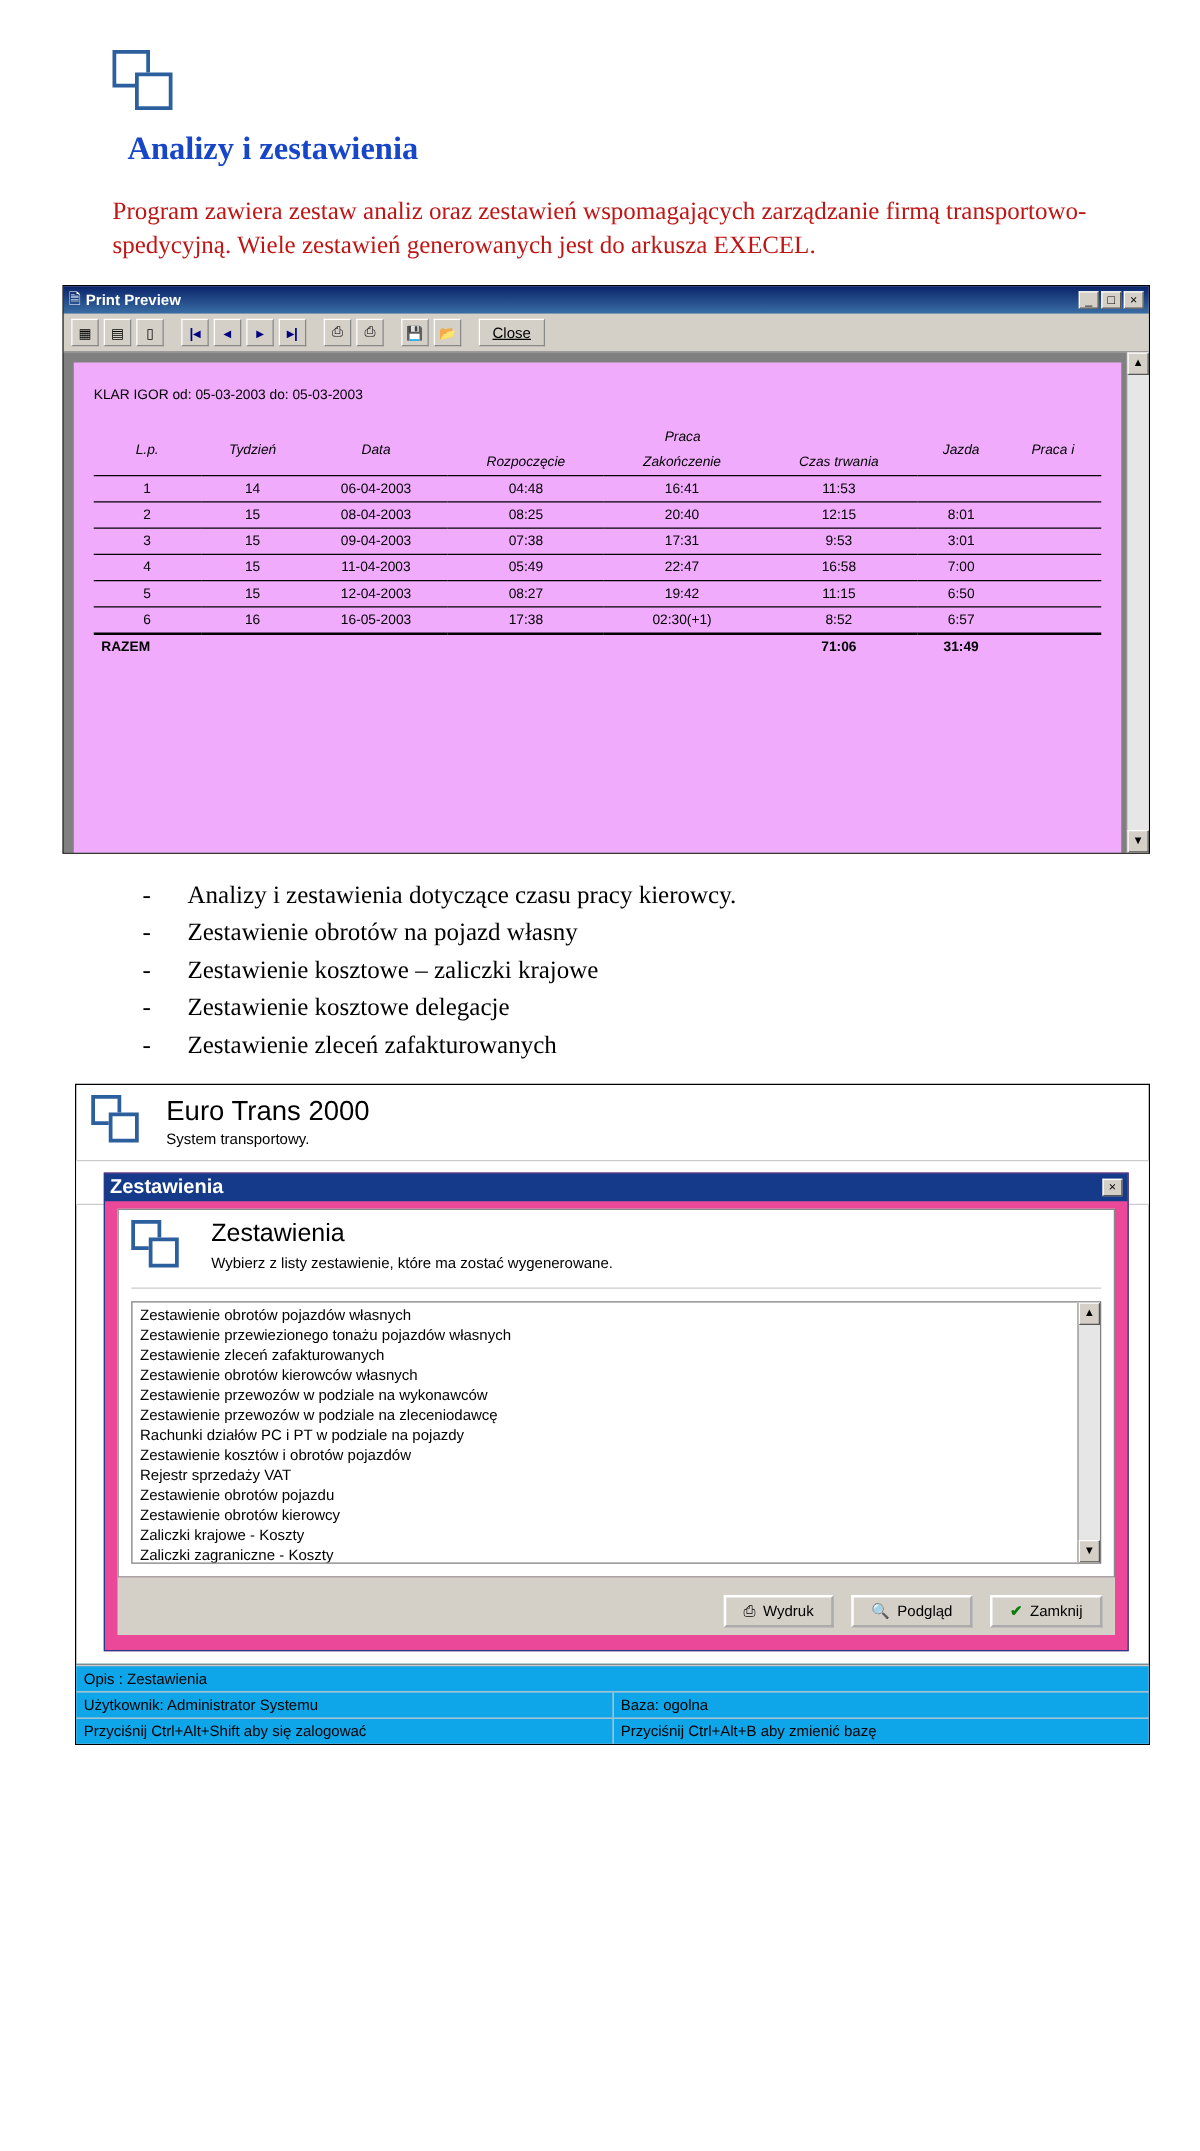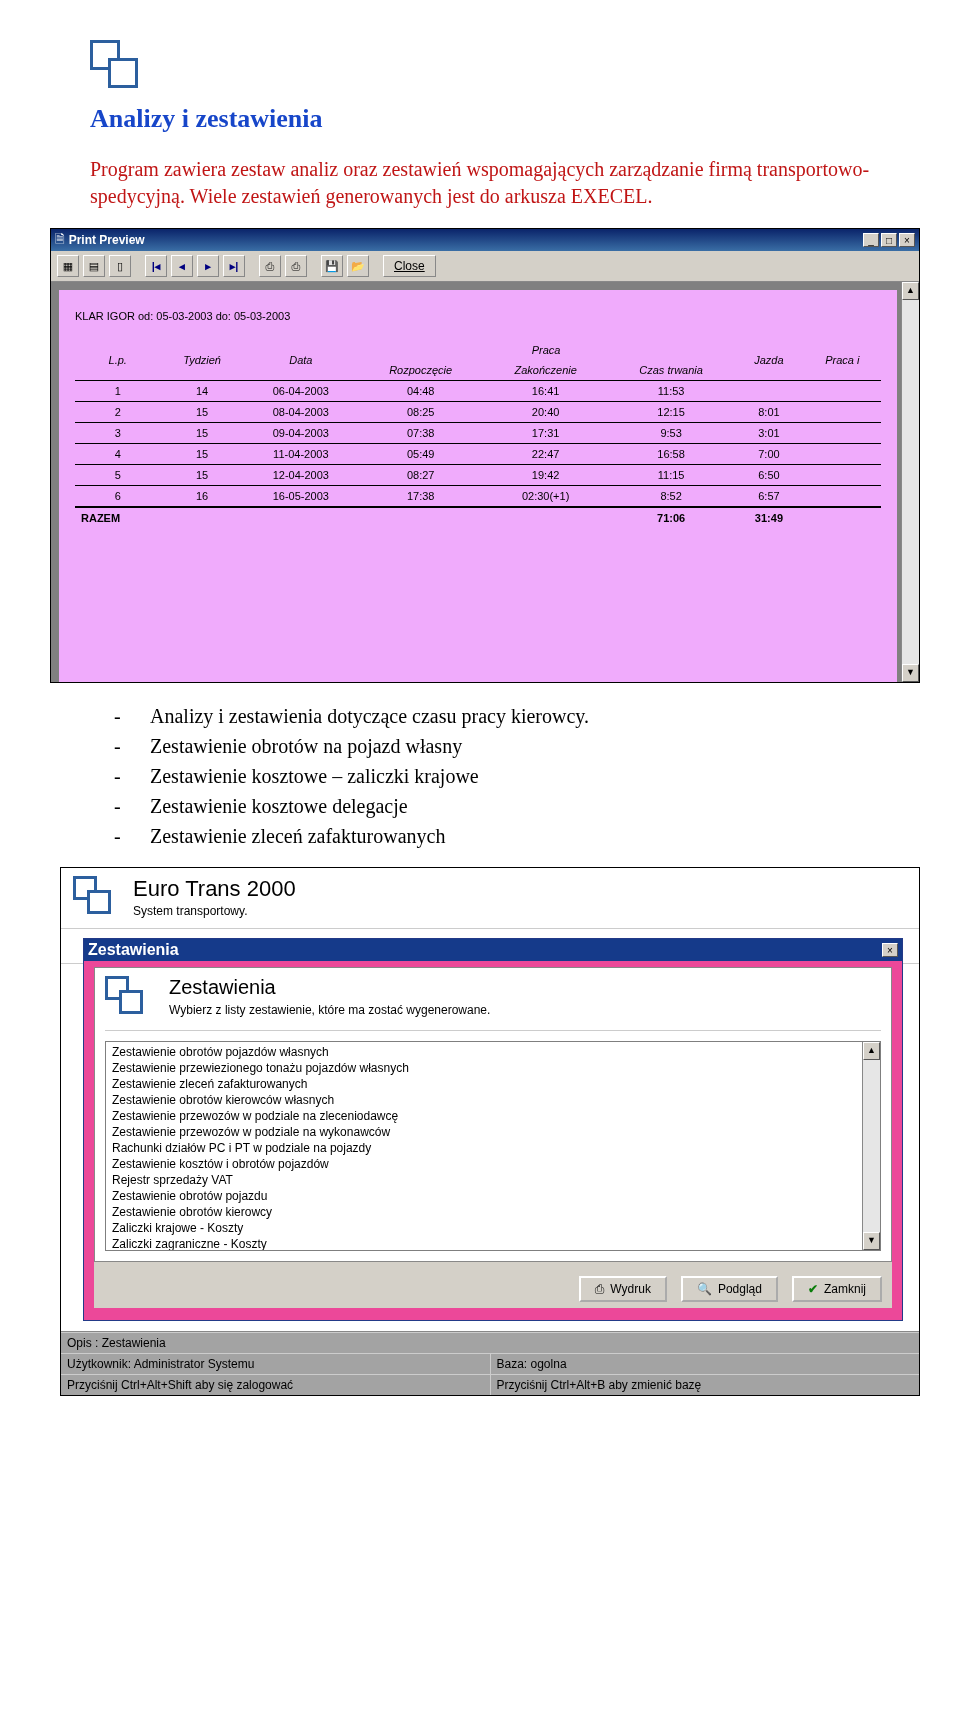--- a/index.html
+++ b/index.html
@@ -2,21 +2,21 @@
 <html><head>
 <meta charset="utf-8">
 <style>
   * { box-sizing: border-box; margin: 0; padding: 0; }
   body { font-family: "Times New Roman", serif; font-size: 19px; background: #fff; width: 960px; }
   .page { padding: 40px 80px 20px 90px; }
   .logo { position: relative; width: 56px; height: 56px; margin-bottom: 8px; }
   .logo .sq { position: absolute; border: 3px solid #2c5f9e; background: #fff; }
   .logo .sq1 { width: 30px; height: 30px; top: 0; left: 0; }
   .logo .sq2 { width: 30px; height: 30px; top: 18px; left: 18px; }
-  .heading { color: #1746c9; font-size: 26px; margin: 4px 0 22px 0; }
+  .heading { color: #1746c9; font-size: 26px; margin: 4px 0 22px 12px; }
   .para { color: #c01515; font-size: 20px; line-height: 1.35; margin: 0 0 18px 0; }
   .figure { margin: 10px -40px 18px -40px; }
 
   .window { border: 1px solid #000; background: #d4d0c8; font-family: Tahoma, Arial, sans-serif; font-size: 12px; }
   .titlebar { background: linear-gradient(#0a246a,#3a6ea5); color: #fff; display:flex; align-items:center; padding: 2px 4px; height: 22px; }
   .titlebar .t { flex:1; font-weight: bold; }
   .tbtn { width:16px; height:14px; background:#d4d0c8; border:1px solid #fff; border-right-color:#555; border-bottom-color:#555; margin-left:2px; display:flex; align-items:center; justify-content:center; font-size:10px; color:#000; }
   .toolbar { display:flex; align-items:center; gap:4px; padding: 4px 6px; background:#d4d0c8; border-bottom:1px solid #888; }
   .tool { width:22px; height:22px; border:1px solid #fff; border-right-color:#888; border-bottom-color:#888; background:#d4d0c8; display:flex; align-items:center; justify-content:center; font-size:11px; color:#000; }
   .tool.nav { color:#000080; font-weight:bold; }
@@ -60,21 +60,21 @@
   .dlghead p { font-size:12px; margin-top:4px; }
   .listbox { border:1px solid #7f7f7f; background:#fff; height:210px; overflow:hidden; position:relative; font-size:12px; }
   .listbox .items { padding:2px 2px; }
   .listbox .items div { padding:1px 4px; white-space:nowrap; }
   .listbox .vscroll { width:18px; }
   .dlgbtns { background:#d4d0c8; display:flex; justify-content:flex-end; gap:14px; padding: 14px 10px 6px 10px; }
   .btn { background:#d4d0c8; border:2px outset #fff; padding:4px 14px; font-size:12px; display:flex; align-items:center; gap:6px; }
   .btn .ico { font-size:12px; }
   .green { color:#0a7d0a; font-weight:bold; }
 
-  .status { border-top:1px solid #888; background:#a3a3a3; font-size:12px; }
+  .status { border-top:1px solid #888; background:#0ea5e9; font-size:12px; }
   .status .row { display:flex; border-top:1px solid #ccc; }
   .status .cell { padding:3px 6px; border-right:1px solid #ccc; flex:1; }
   .status .cell:last-child { border-right:none; }
 </style>
 </head>
 <body>
 
 <div class="page">
   <div class="logo">
     <div class="sq sq1"></div>
@@ -271,22 +271,22 @@
                 <h2>Zestawienia</h2>
                 <p>Wybierz z listy zestawienie, które ma zostać wygenerowane.</p>
               </div>
             </div>
             <div class="listbox">
               <div class="items" id="dlg-items">
                   <div>Zestawienie obrotów pojazdów własnych</div>
                   <div>Zestawienie przewiezionego tonażu pojazdów własnych</div>
                   <div>Zestawienie zleceń zafakturowanych</div>
                   <div>Zestawienie obrotów kierowców własnych</div>
+                  <div>Zestawienie przewozów w podziale na wykonawców</div>
                   <div>Zestawienie przewozów w podziale na zleceniodawcę</div>
-                  <div>Zestawienie przewozów w podziale na wykonawców</div>
                   <div>Rachunki działów PC i PT w podziale na pojazdy</div>
                   <div>Zestawienie kosztów i obrotów pojazdów</div>
                   <div>Rejestr sprzedaży VAT</div>
                   <div>Zestawienie obrotów pojazdu</div>
                   <div>Zestawienie obrotów kierowcy</div>
                   <div>Zaliczki krajowe - Koszty</div>
                   <div>Zaliczki zagraniczne - Koszty</div>
                 </div>
               <div class="vscroll">
                 <div class="sarrow">▲</div>

